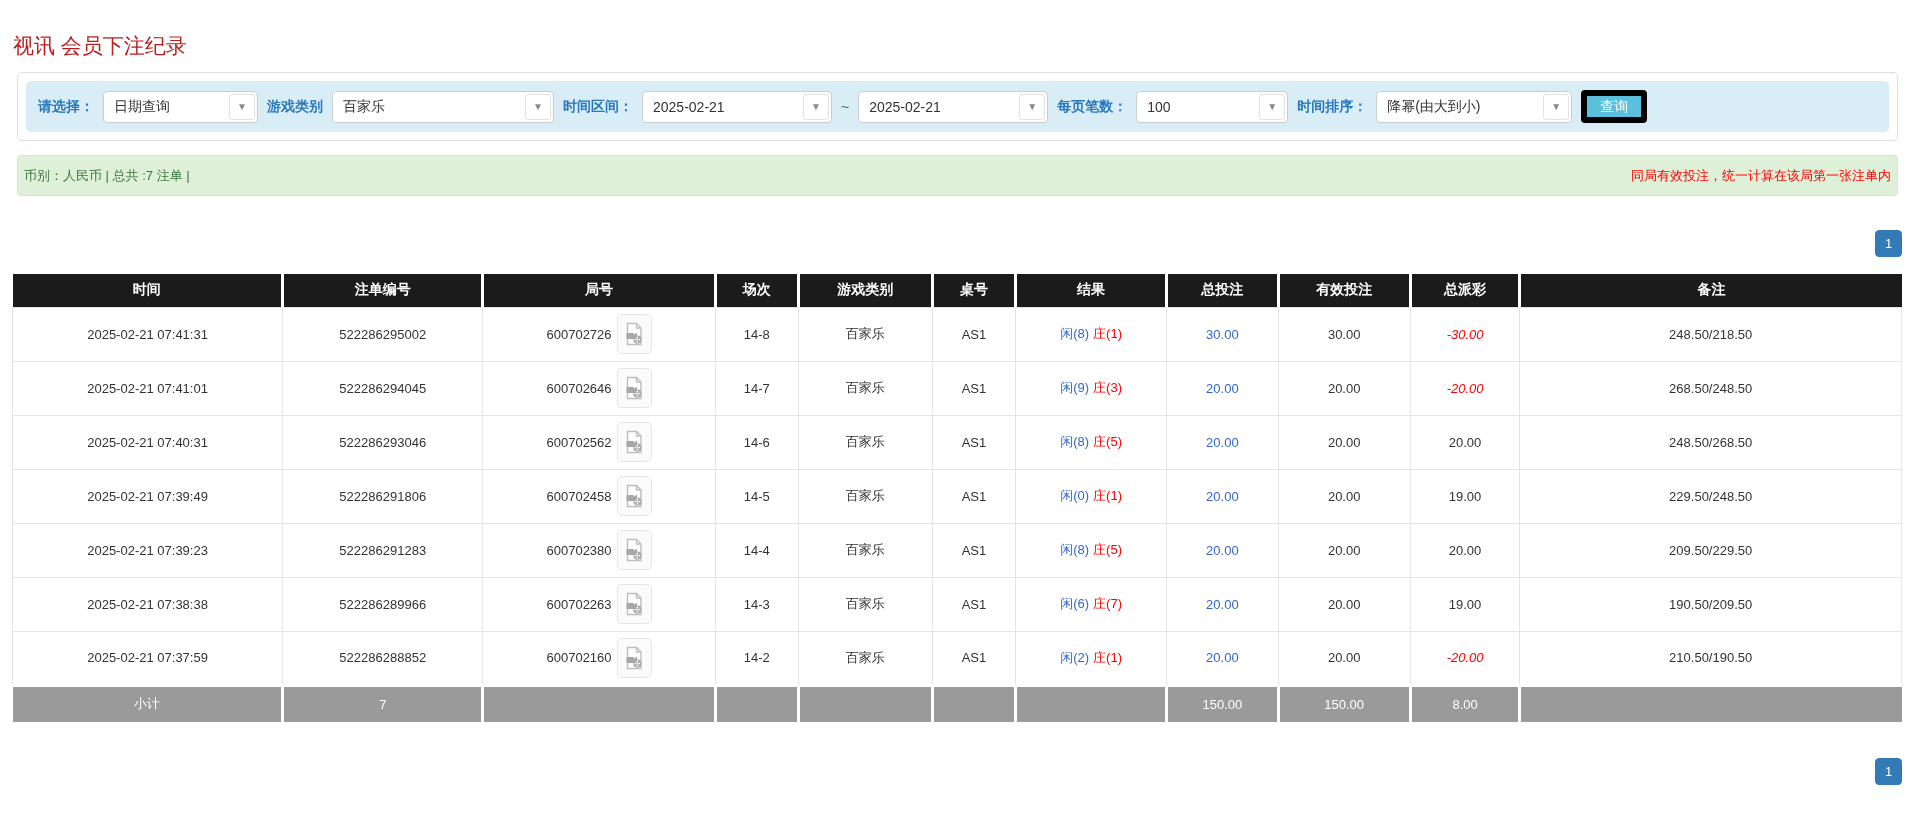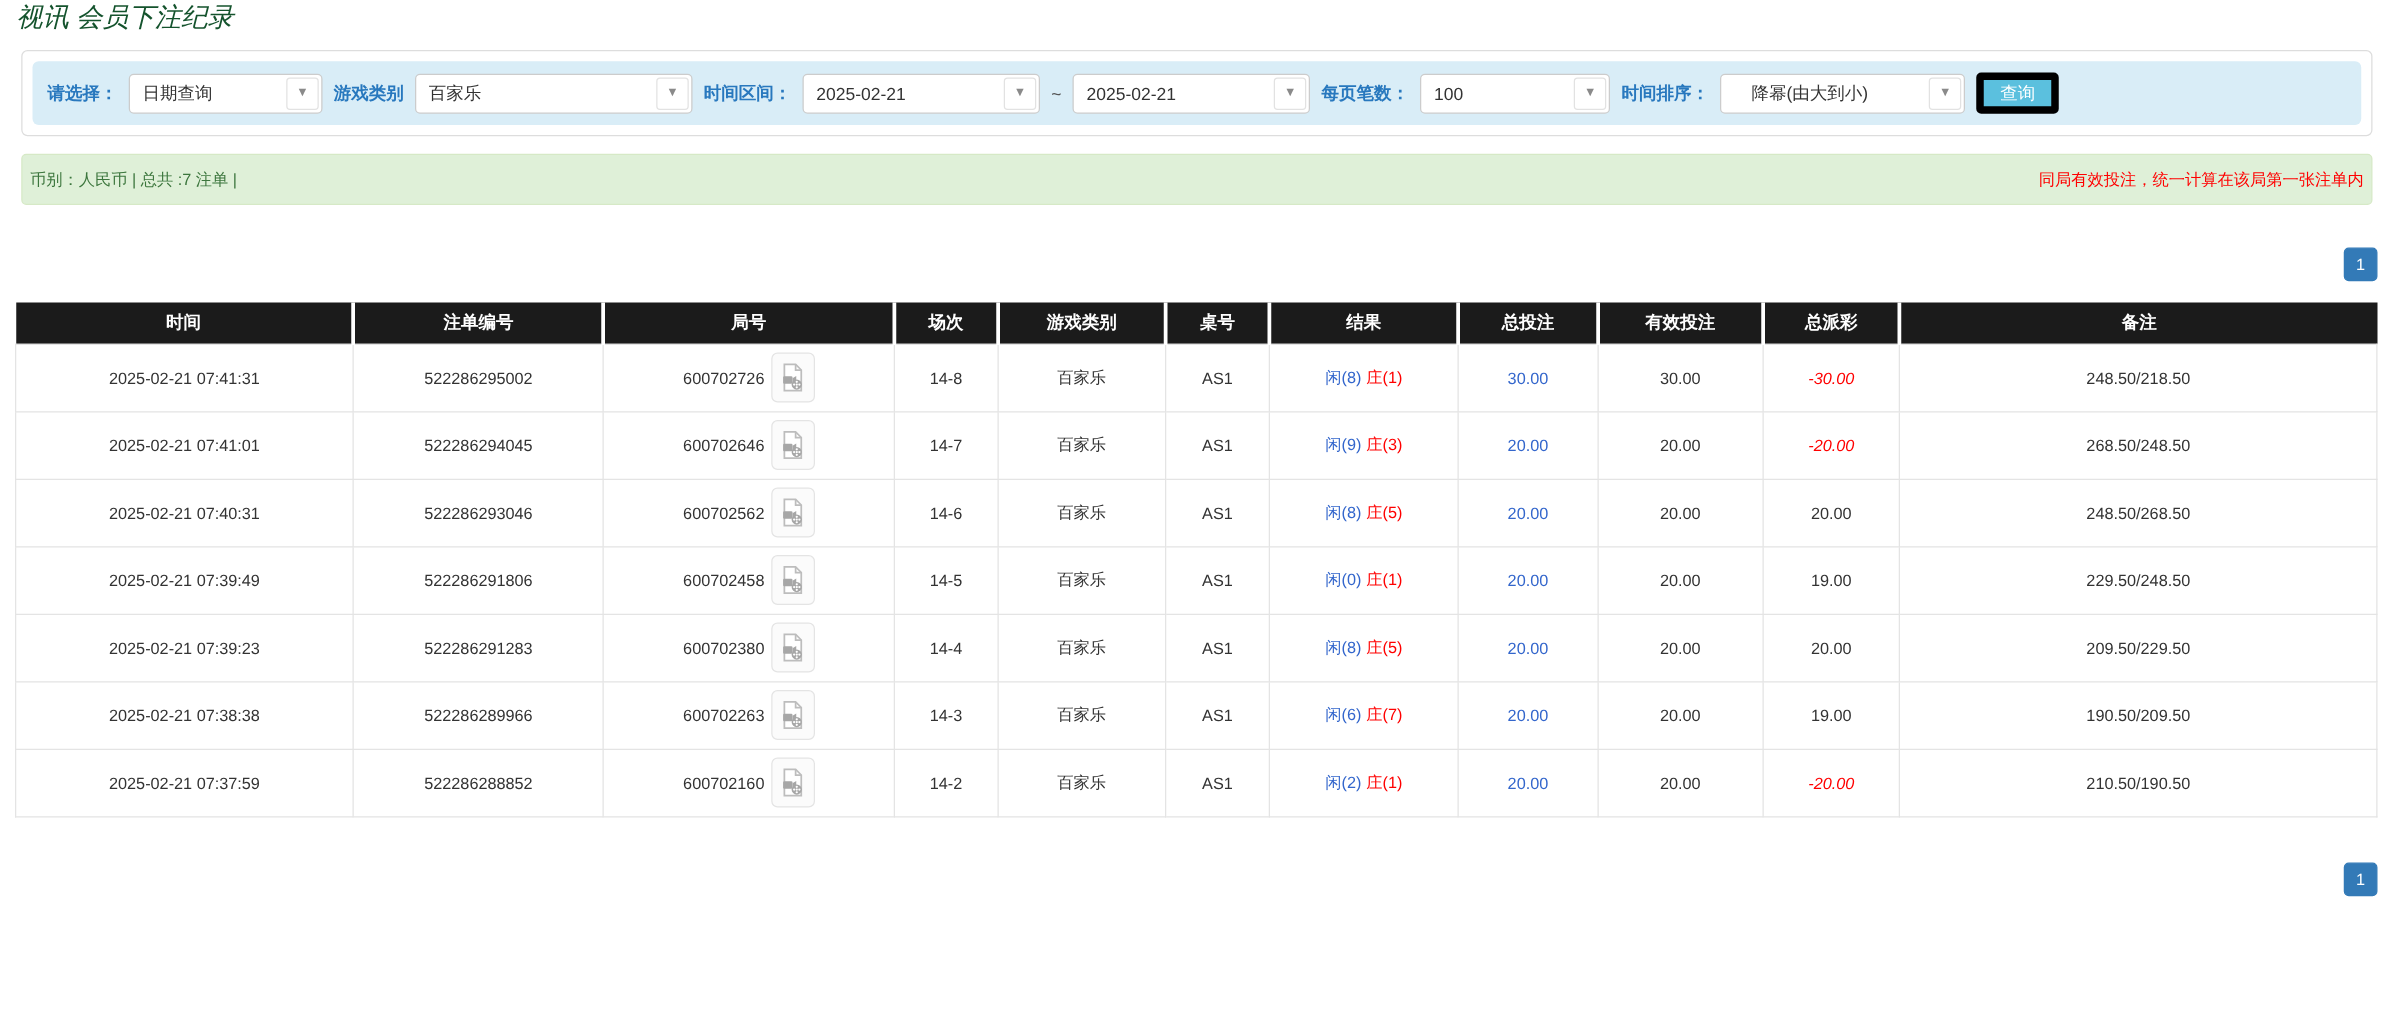--- a/index.html
+++ b/index.html
@@ -2,21 +2,21 @@
 <html><head>
 <meta charset="utf-8">
 <style>
   * { box-sizing: border-box; }
   html,body { margin:0; padding:0; background:#fff; }
   body {
     width:1915px; min-height:821px;
     font-family:"Liberation Sans","DejaVu Sans",sans-serif;
     color:#333;
   }
-  .page-title { font-size:21px; font-weight:500; color:#14532d; margin:0 14px 12px 13px;font-style:italic; }
+  .page-title { font-size:21px; font-weight:500; color:#b91c1c; margin:32px 14px 12px 13px; }
 
   
   .filter-panel { margin:0 17px; border:1px solid #ddd; border-radius:5px; padding:8px; background:#fff; }
   .filter-bar {
     background:#d9edf7; border-radius:5px;
     display:flex; align-items:center; gap:9px;
     padding:9px 12px; font-size:14px;
   }
   .f-label { color:#2878be; font-weight:bold; white-space:nowrap; }
   .tilde { color:#555; }
@@ -28,21 +28,21 @@
   .combo .val { padding:0 10px; color:#333; white-space:nowrap; font-size:14px; }
   .combo .caret {
     width:26px; align-self:stretch; margin:2px; border-radius:3px;
     display:flex; align-items:center; justify-content:center;
     color:#8a8a8a; font-size:10px; border:1px solid #e2e2e2; background:#fff;
   }
   .w-select { width:155px; }
   .w-game { width:222px; }
   .w-date { width:190px; }
   .w-pagesize { width:152px;text-align:right; }
-  .w-sort { width:196px;padding-left:14px; }
+  .w-sort { width:196px; }
   .search-btn {
     background:#5bc0de; border:6px solid #000000; color:#fff;
     border-radius:4px; font-size:14px; height:33px; padding:0 13px;
     cursor:pointer; font-family:inherit;
   }
 
   
   .summary-bar {
     margin:14px 17px 0; background:#dff0d8; border:1px solid #d6e9c6; border-radius:4px;
     height:41px; display:flex; align-items:center; justify-content:space-between;
@@ -383,18 +383,31 @@
       </td>
       <td>14-2</td>
       <td>百家乐</td>
       <td>AS1</td>
       <td><span class="res-player">闲(2)</span><span class="res-banker">庄(1)</span></td>
       <td class="blue-link">20.00</td>
       <td>20.00</td>
       <td class="neg">-20.00</td>
       <td>210.50/190.50</td>
     </tr>
+    <tr class="foot">
+      <td>小计</td>
+      <td>7</td>
+      <td></td>
+      <td></td>
+      <td></td>
+      <td></td>
+      <td></td>
+      <td>150.00</td>
+      <td>150.00</td>
+      <td>8.00</td>
+      <td></td>
+    </tr>
   </tbody>
 </table>
 
 <div class="pager bottom">
   <button class="page-btn">1</button>
 </div>
 
 </body></html>

